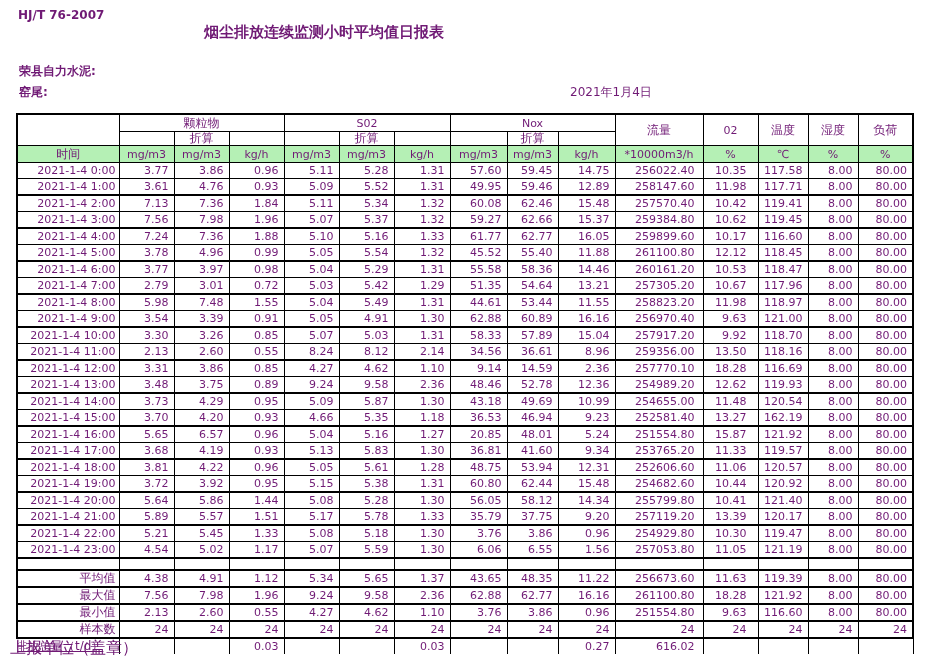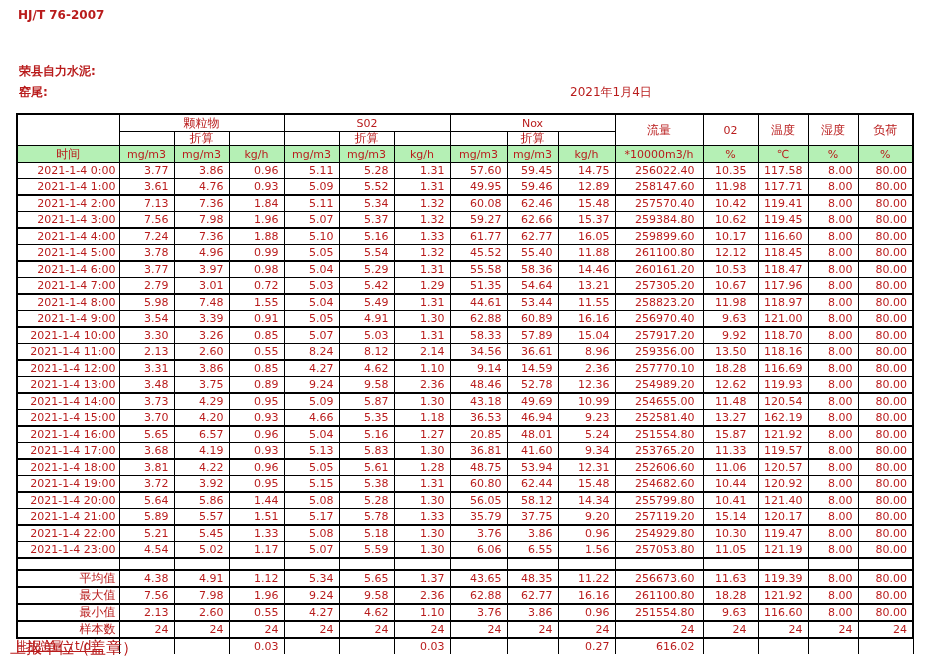--- a/index.html
+++ b/index.html
@@ -1,17 +1,17 @@
 <!DOCTYPE html>
 <html><head>
 <meta charset="utf-8">
 <style>
   html,body{margin:0;padding:0;background:#fff;}
   #page{position:relative;width:932px;height:658px;background:#ffffff;
-        font-family:"DejaVu Sans","Liberation Sans",sans-serif;color:#b91c1c;overflow:hidden;}
+        font-family:"DejaVu Sans","Liberation Sans",sans-serif;color:#701a75;overflow:hidden;}
   .abs{position:absolute;white-space:nowrap;}
   #std-code{left:18px;top:8px;font-weight:bold;font-size:12px;}
   #report-title{left:204px;top:23px;font-weight:bold;font-size:15px;}
   #company-name{left:19px;top:63px;font-weight:bold;font-size:12px;}
   #location-name{left:19px;top:84px;font-weight:bold;font-size:12px;}
   #report-date{left:570px;top:84px;font-size:12px;}
 
   table{position:absolute;left:16px;top:113px;border-collapse:collapse;table-layout:fixed;}
   td{border:1px solid #000;font-size:11px;height:15px;line-height:13px;
      padding:0 5px 0 0;text-align:right;overflow:hidden;white-space:nowrap;}
@@ -43,20 +43,21 @@
 
   #footer-flue{left:10px;top:617px;font-size:12px;}
   #footer-report-unit{left:10px;top:638px;font-size:16px;}
   #footer-unit{left:204px;top:638px;font-size:12px;margin-top:24px;}
 </style>
 </head>
 <body>
 
 <div id="page">
   <div class="abs" id="std-code">HJ/T  76-2007</div>
+  <div class="abs" id="report-title">烟尘排放连续监测小时平均值日报表</div>
   <div class="abs" id="company-name">荣县自力水泥:</div>
   <div class="abs" id="location-name">窑尾:</div>
   <div class="abs" id="report-date">2021年1月4日</div>
 
   <table>
     <colgroup>
       <col class="w102">
         <col class="w55">
         <col class="w55">
         <col class="w55">
@@ -476,21 +477,21 @@
           <td class="c0">5.89</td>
           <td class="c1">5.57</td>
           <td class="c2">1.51</td>
           <td class="c3">5.17</td>
           <td class="c4">5.78</td>
           <td class="c5">1.33</td>
           <td class="c6">35.79</td>
           <td class="c7">37.75</td>
           <td class="c8">9.20</td>
           <td class="c9">257119.20</td>
-          <td class="c10">15.14</td>
+          <td class="c10">13.39</td>
           <td class="c11">120.17</td>
           <td class="c12">8.00</td>
           <td class="c13 br2">80.00</td>
         </tr>
         <tr>
           <td class="time-cell bl2">2021-1-4 22:00</td>
           <td class="c0">5.21</td>
           <td class="c1">5.45</td>
           <td class="c2">1.33</td>
           <td class="c3">5.08</td>

